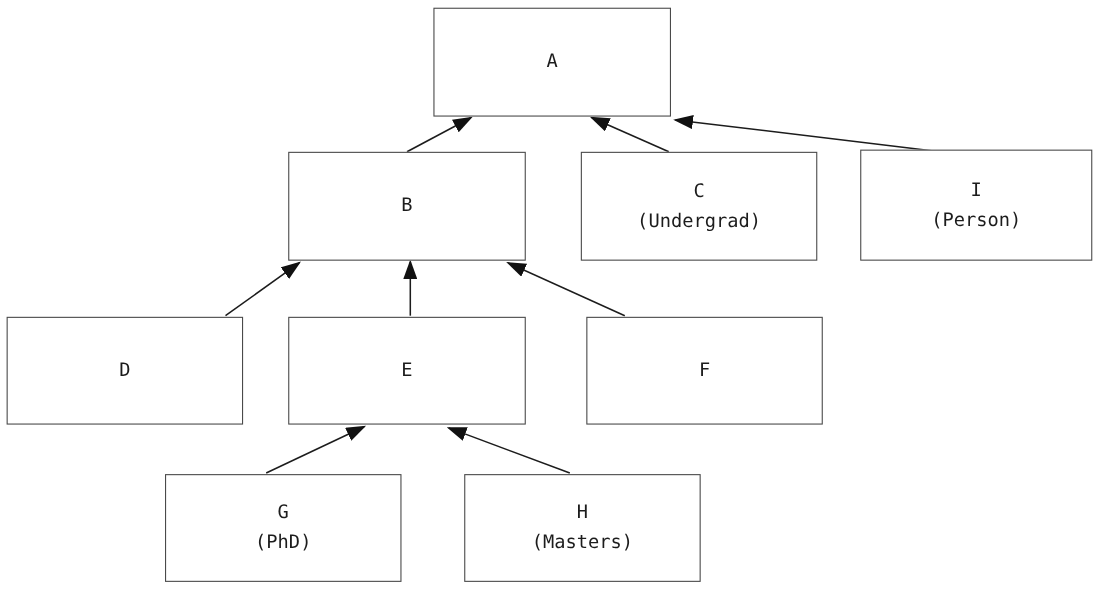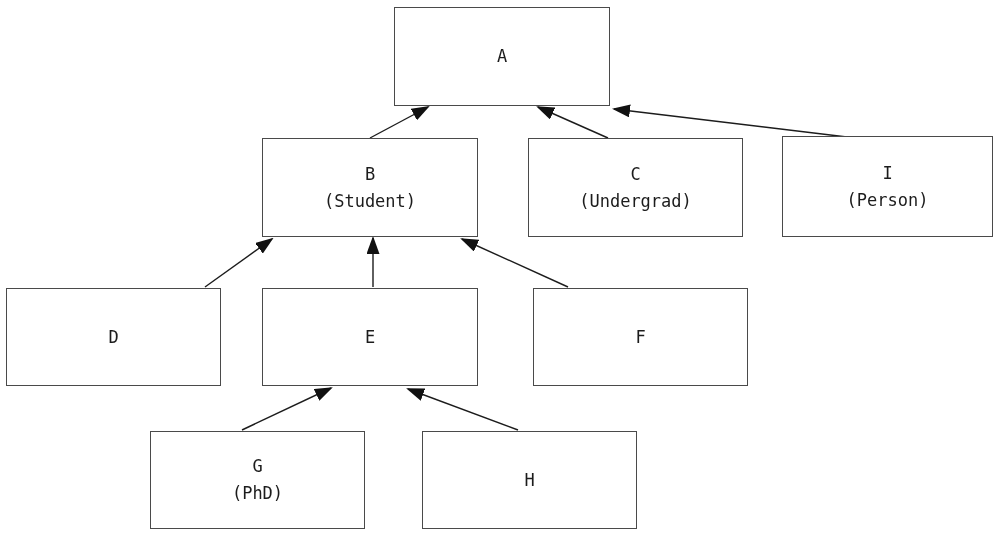--- a/index.html
+++ b/index.html
@@ -58,21 +58,21 @@
         <line x1="847" y1="137" x2="614" y2="109" stroke="#1c1c1c" stroke-width="1.4" marker-end="url(#arrowhead)"></line>
         <line x1="205" y1="287" x2="272" y2="239" stroke="#1c1c1c" stroke-width="1.4" marker-end="url(#arrowhead)"></line>
         <line x1="373" y1="287" x2="373" y2="238" stroke="#1c1c1c" stroke-width="1.4" marker-end="url(#arrowhead)"></line>
         <line x1="568" y1="287" x2="462" y2="239" stroke="#1c1c1c" stroke-width="1.4" marker-end="url(#arrowhead)"></line>
         <line x1="242" y1="430" x2="331" y2="388" stroke="#1c1c1c" stroke-width="1.4" marker-end="url(#arrowhead)"></line>
         <line x1="518" y1="430" x2="408" y2="389" stroke="#1c1c1c" stroke-width="1.4" marker-end="url(#arrowhead)"></line>
       </g>
   </svg>
 
 <div class="node" style="left: 394px; top: 7px; width: 216px; height: 99px; border-color: rgb(74, 74, 74); background: rgb(255, 255, 255); color: rgb(28, 28, 28);"><span class="node-label">A</span></div>
-    <div class="node" style="left: 262px; top: 138px; width: 216px; height: 99px; border-color: rgb(74, 74, 74); background: rgb(255, 255, 255); color: rgb(28, 28, 28);"><span class="node-label">B</span><span class="node-sublabel">(Student)</span></div>
+    <div class="node" style="left: 262px; top: 138px; width: 216px; height: 99px; border-color: rgb(74, 74, 74); background: rgb(255, 255, 255); color: rgb(28, 28, 28);"><span class="node-label">B</span></div>
     <div class="node" style="left: 528px; top: 138px; width: 215px; height: 99px; border-color: rgb(74, 74, 74); background: rgb(255, 255, 255); color: rgb(28, 28, 28);"><span class="node-label">C</span><span class="node-sublabel">(Undergrad)</span></div>
     <div class="node" style="left: 782px; top: 136px; width: 211px; height: 101px; border-color: rgb(74, 74, 74); background: rgb(255, 255, 255); color: rgb(28, 28, 28);"><span class="node-label">I</span><span class="node-sublabel">(Person)</span></div>
     <div class="node" style="left: 6px; top: 288px; width: 215px; height: 98px; border-color: rgb(74, 74, 74); background: rgb(255, 255, 255); color: rgb(28, 28, 28);"><span class="node-label">D</span></div>
     <div class="node" style="left: 262px; top: 288px; width: 216px; height: 98px; border-color: rgb(74, 74, 74); background: rgb(255, 255, 255); color: rgb(28, 28, 28);"><span class="node-label">E</span></div>
     <div class="node" style="left: 533px; top: 288px; width: 215px; height: 98px; border-color: rgb(74, 74, 74); background: rgb(255, 255, 255); color: rgb(28, 28, 28);"><span class="node-label">F</span></div>
     <div class="node" style="left: 150px; top: 431px; width: 215px; height: 98px; border-color: rgb(74, 74, 74); background: rgb(255, 255, 255); color: rgb(28, 28, 28);"><span class="node-label">G</span><span class="node-sublabel">(PhD)</span></div>
-    <div class="node" style="left: 422px; top: 431px; width: 215px; height: 98px; border-color: rgb(74, 74, 74); background: rgb(255, 255, 255); color: rgb(28, 28, 28);"><span class="node-label">H</span></div>
+    <div class="node" style="left: 422px; top: 431px; width: 215px; height: 98px; border-color: rgb(74, 74, 74); background: rgb(255, 255, 255); color: rgb(28, 28, 28);"><span class="node-label">H</span><span class="node-sublabel">(Masters)</span></div>
   </div>
 
 </body></html>

